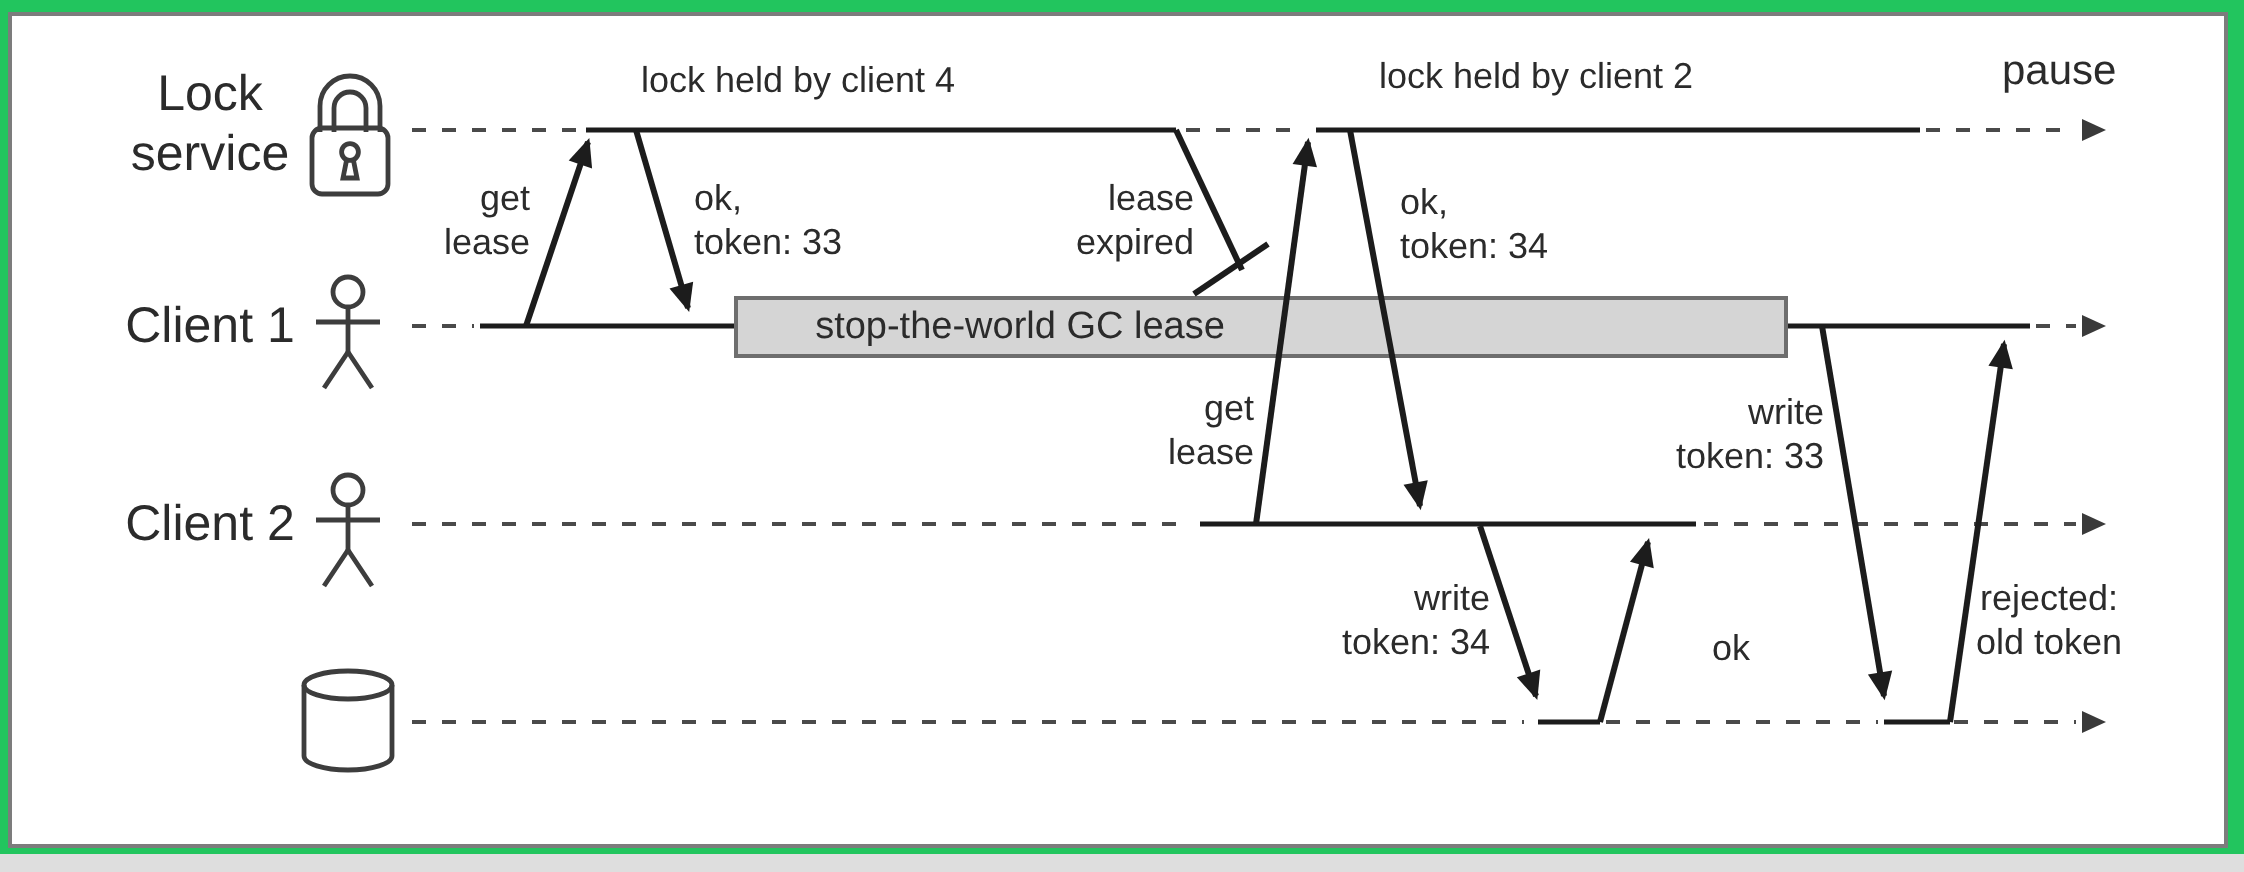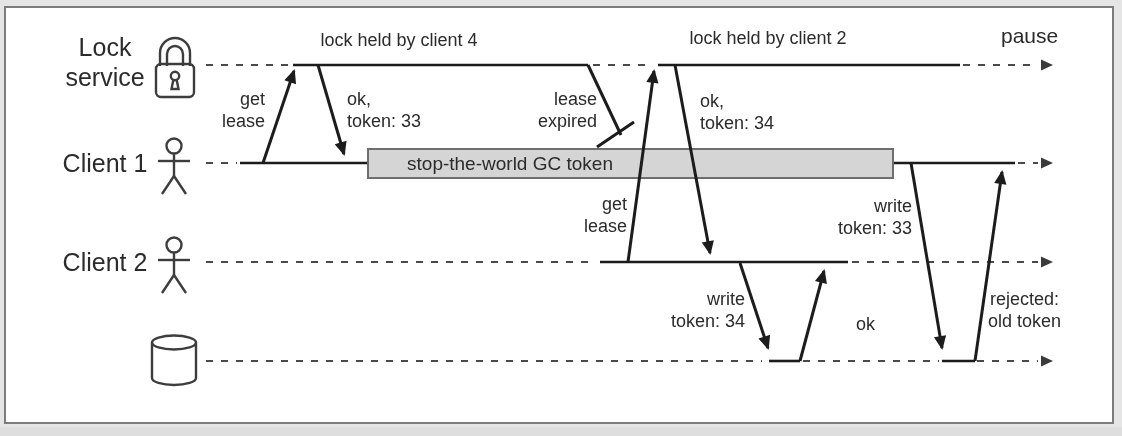--- a/index.html
+++ b/index.html
@@ -1,20 +1,20 @@
 <!DOCTYPE html>
 <html><head>
 <meta charset="utf-8">
 <style>
   html, body { margin: 0; padding: 0; background: #ffffff; }
   .stage {
     position: relative;
     width: 1122px;
     height: 436px;
-    background: #e5e5e5;
+    background: #22c55e;
     font-family: "Liberation Sans", sans-serif;
     color: #2e2e2e;
     overflow: hidden;
   }
   .frame {
     position: absolute;
     left: 4px; top: 6px;
     width: 1106px; height: 414px;
     border: 2px solid #7c7c7c;
     background: #ffffff;
@@ -162,21 +162,21 @@
   <div class="time-label" style="left:1001px; top:24px;">pause</div>
 
   <div class="label center" style="left:299px; top:29px; width:200px;">lock held by client 4</div>
   <div class="label center" style="left:668px; top:27px; width:200px;">lock held by client 2</div>
   <div class="label right" style="left:165px; top:88px; width:100px;">get
 lease</div>
   <div class="label" style="left:347px; top:88px;">ok,
 token: 33</div>
   <div class="label right" style="left:497px; top:88px; width:100px;">lease
 expired</div>
-  <div class="gc-text">stop-the-world GC token</div>
+  <div class="gc-text">stop-the-world GC lease</div>
   <div class="label right" style="left:527px; top:193px; width:100px;">get
 lease</div>
   <div class="label" style="left:700px; top:90px;">ok,
 token: 34</div>
   <div class="label right" style="left:645px; top:288px; width:100px;">write
 token: 34</div>
   <div class="label" style="left:818px; top:313px;margin-left:38px;">ok</div>
   <div class="label right" style="left:812px; top:195px; width:100px;">write
 token: 33</div>
   <div class="label" style="left:988px; top:288px;text-align:center;">rejected:

